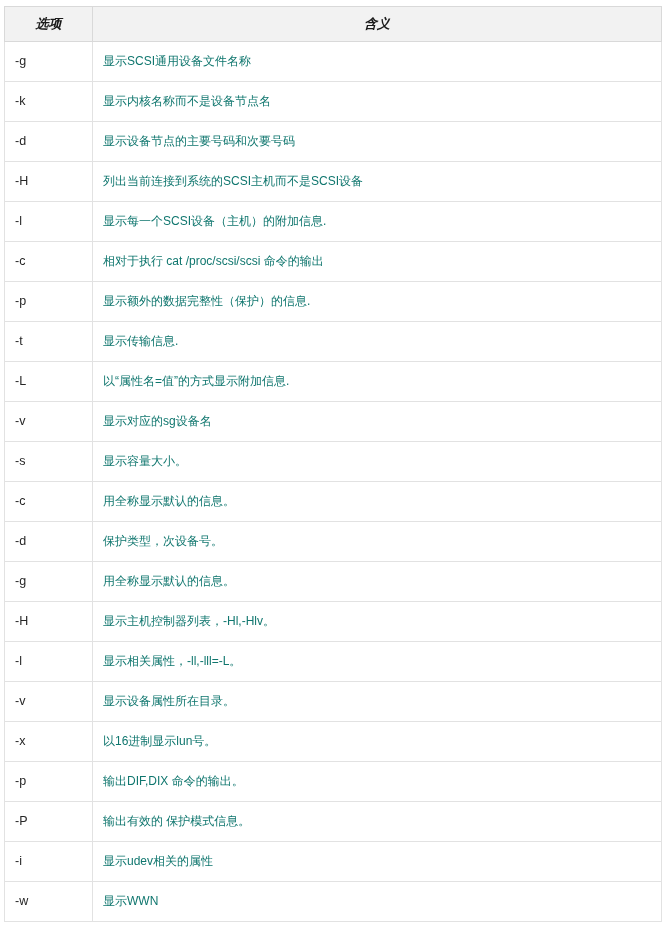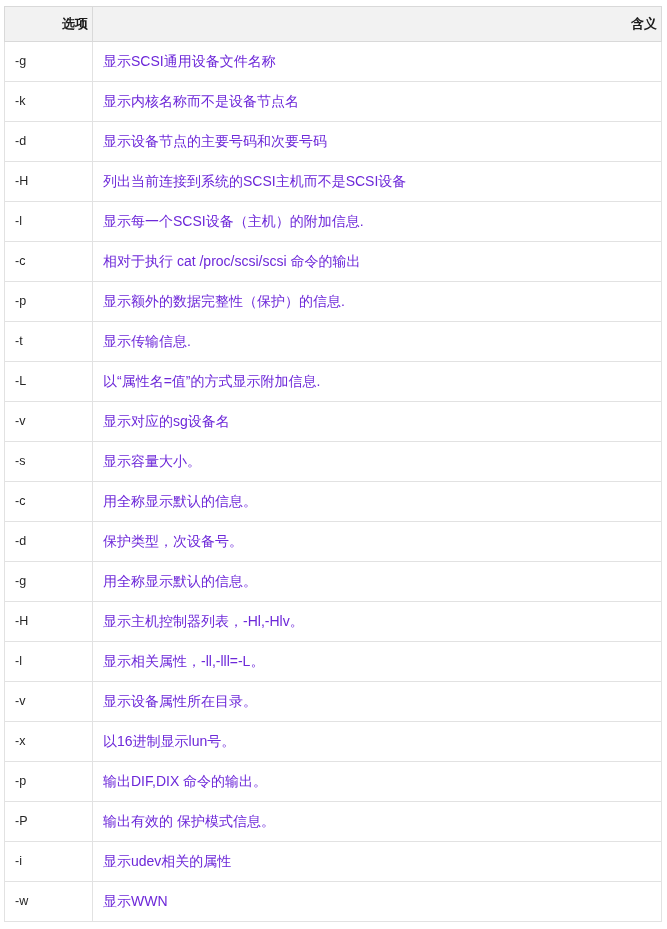--- a/index.html
+++ b/index.html
@@ -23,30 +23,31 @@
     table-layout: fixed;
     border: 1px solid #d9d9d9;
   }
   table.opts col.c1 { width: 88px; }
   table.opts col.c2 { width: 569px; }
   table.opts thead th {
     background: #f2f2f2;
     border: 1px solid #d9d9d9;
     font-size: 13px;
     font-weight: bold;
-    text-align: right;
+    text-align: center;
     padding: 8px 4px;
     color: #1a1a1a;
     line-height: 18px;
+    font-style: italic;
   }
   table.opts tbody td {
     border: 1px solid #e2e2e2;
-    font-size: 14px;
+    font-size: 12px;
     padding: 10px 10px;
-    color: #6d28d9;
+    color: #0f766e;
     line-height: 19px;
     vertical-align: middle;
     background: #ffffff;
     word-break: break-all;
   }
   table.opts tbody td.opt {
     font-size: 12.5px;
     color: #262626;
     white-space: nowrap;
   }

